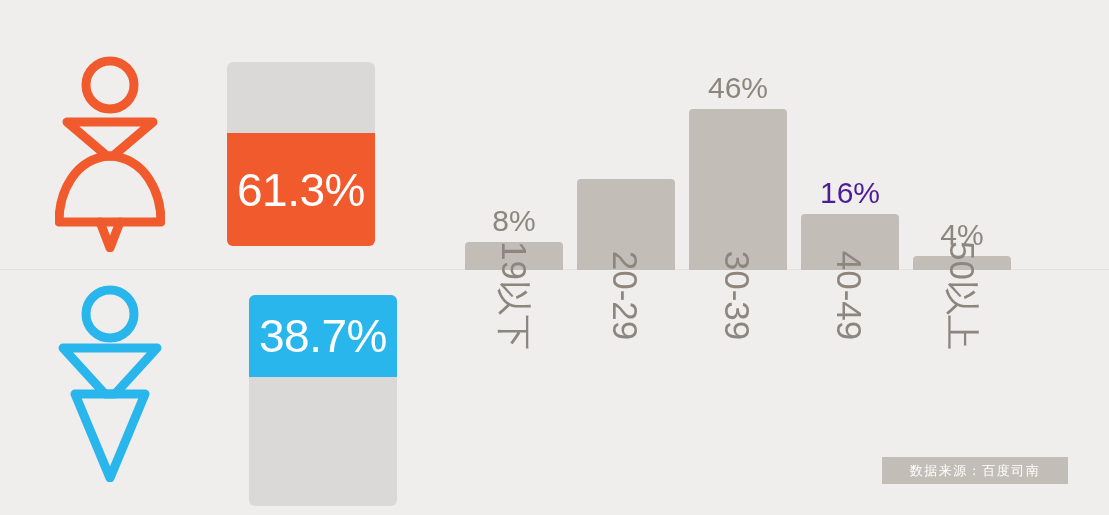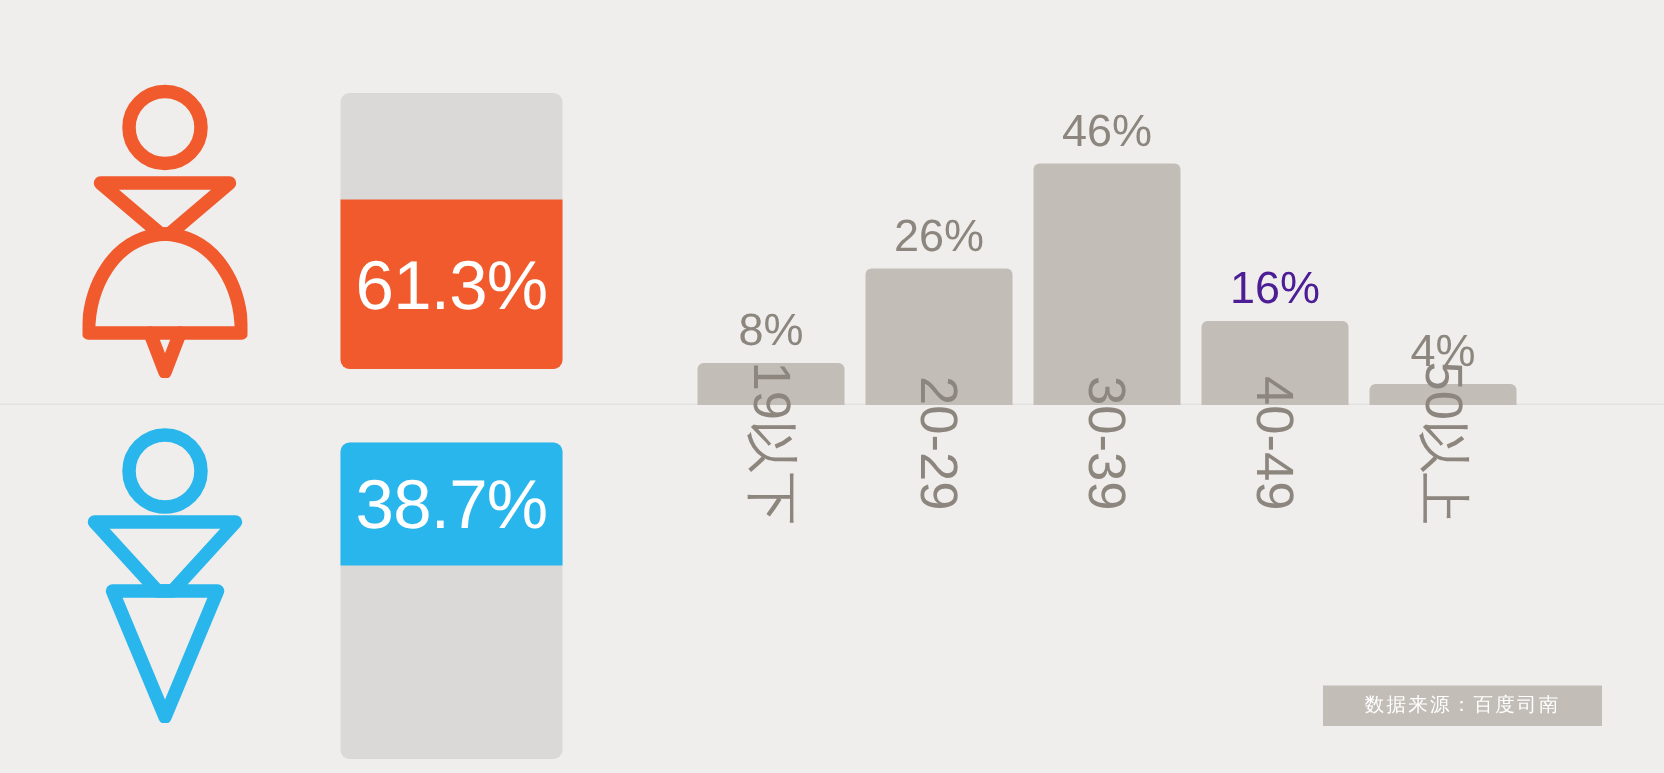--- a/index.html
+++ b/index.html
@@ -39,21 +39,21 @@
   .gender-icon.female { top: 52px; }
   .gender-icon.male   { top: 282px; }
 
   
   .gender-bar {
     position: absolute;
     left: 227px;
     width: 148px;
   }
   .gender-bar.female-bar { top: 62px;  height: 184px; }
-  .gender-bar.male-bar   { top: 295px; height: 211px; }
+  .gender-bar.male-bar   { top: 295px; height: 211px; margin-left: 22px; }
 
   .bar-track {
     position: absolute;
     left: 0;
     top: 0;
     width: 100%;
     height: 100%;
     background: #DBD9D7;
     border-radius: 6px;
   }
@@ -212,21 +212,20 @@
       <span class="bar-value">38.7%</span>
     </div>
   </div>
 
   <div class="age-chart">
     <div class="age-col" style="left:0px;">
       <div class="col-label" style="bottom: 34px; color: rgb(141, 134, 126);">8%</div>
       <div class="col-bar" style="height: 28px; background: rgb(194, 189, 183);"></div>
     </div>
     <div class="age-col" style="left:112px;">
-      <div class="col-label" style="bottom: 97px; color: rgb(141, 134, 126);">26%</div>
       <div class="col-bar" style="height: 91px; background: rgb(194, 189, 183);"></div>
     </div>
     <div class="age-col" style="left:224px;">
       <div class="col-label" style="bottom: 167px; color: rgb(141, 134, 126);">46%</div>
       <div class="col-bar" style="height: 161px; background: rgb(194, 189, 183);"></div>
     </div>
     <div class="age-col" style="left:336px;">
       <div class="col-label" style="bottom: 62px; color: #4c1d95;">16%</div>
       <div class="col-bar" style="height: 56px; background: rgb(194, 189, 183);"></div>
     </div>

